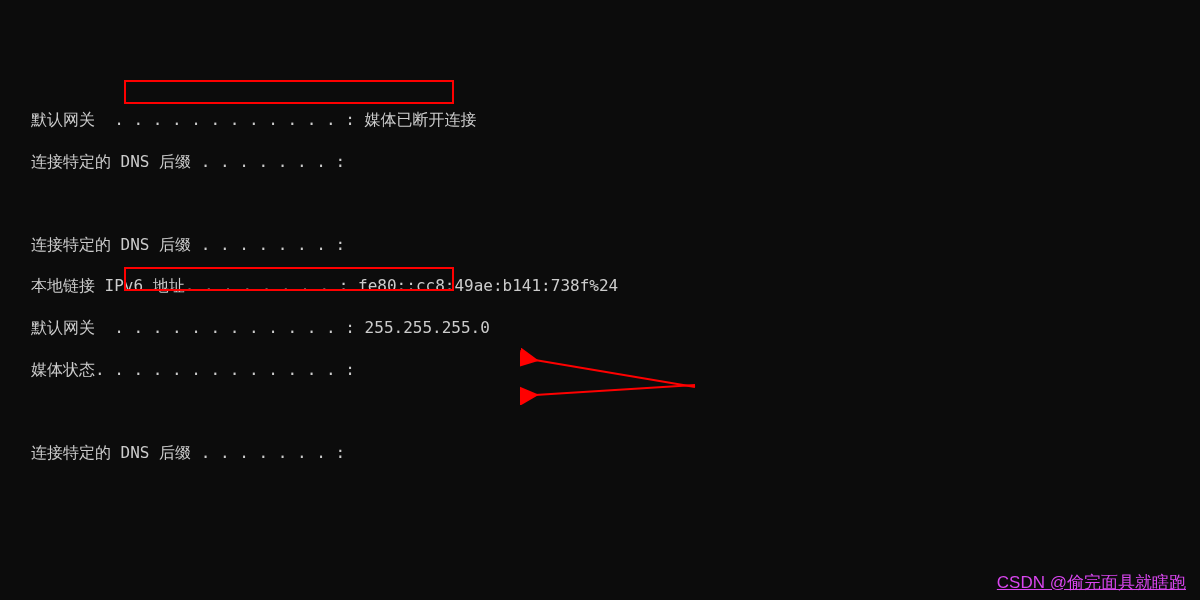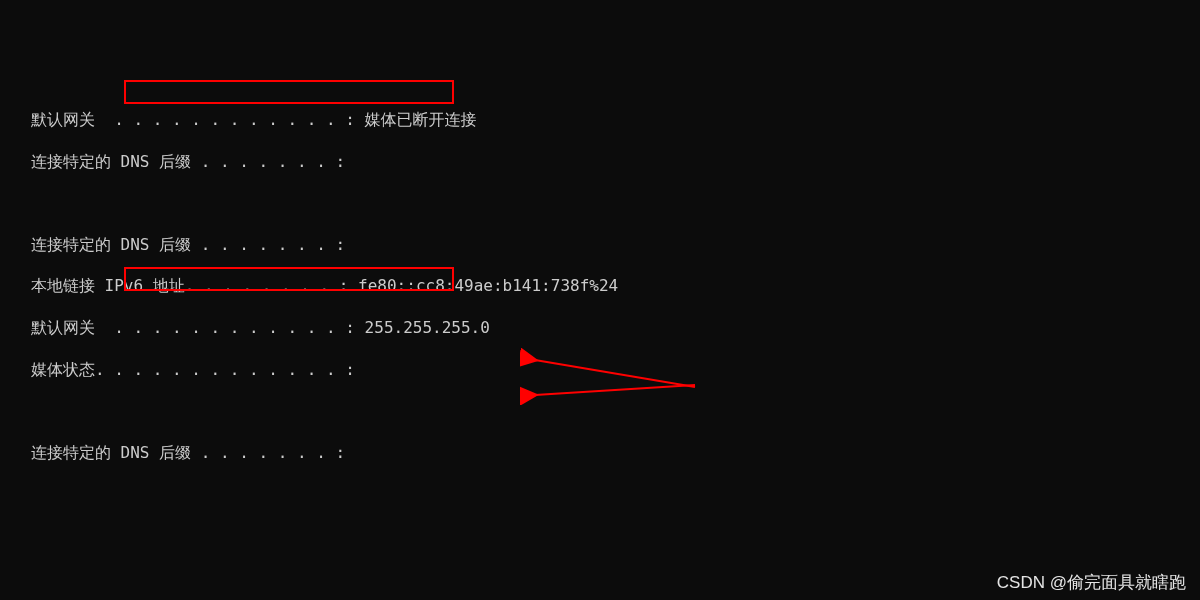--- a/index.html
+++ b/index.html
@@ -30,23 +30,24 @@
       pointer-events: none;
     }
     .arrow {
       position: absolute;
       pointer-events: none;
     }
     .watermark {
       position: absolute;
       right: 14px;
       bottom: 6px;
-      color: #e5e5e5;
+      color: #d946ef;
       font-family: "Microsoft YaHei", sans-serif;
       font-size: 17px;
+      text-decoration: underline;
     }
   </style>
 </head>
 <body>
 
 
 
 <div>
 <span class="line">   默认网关  . . . . . . . . . . . . : 媒体已断开连接</span>
 <span class="line">   连接特定的 DNS 后缀 . . . . . . . :</span>

